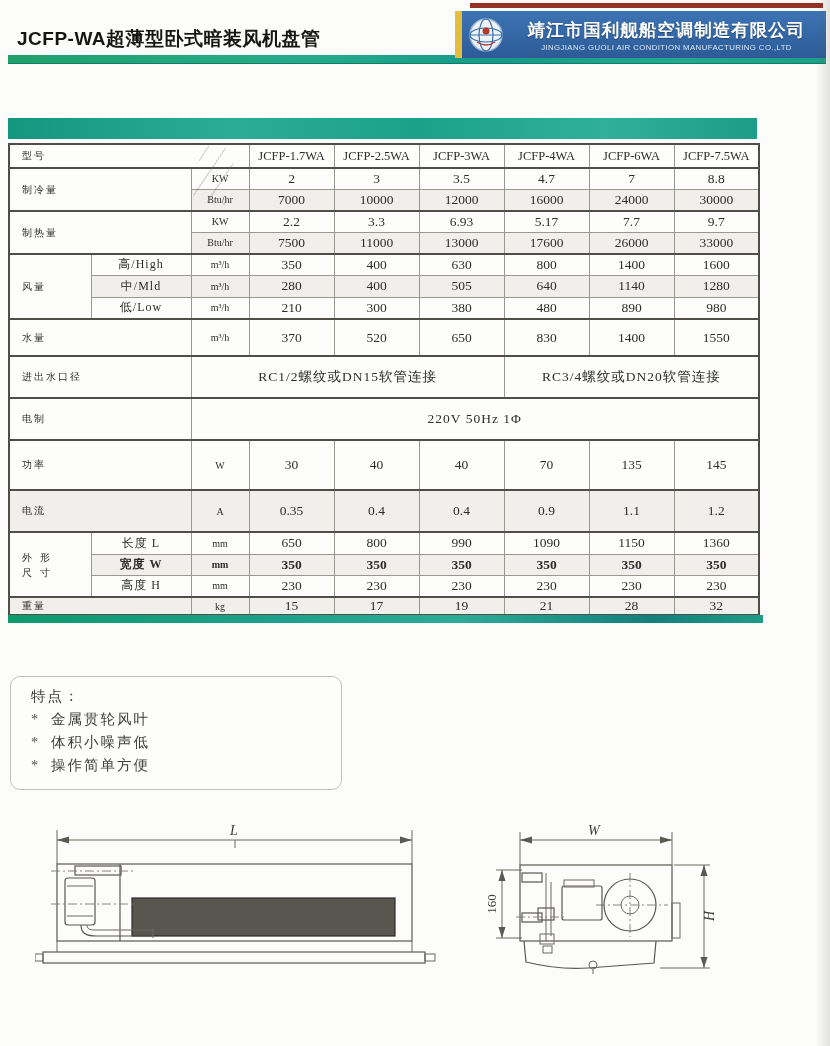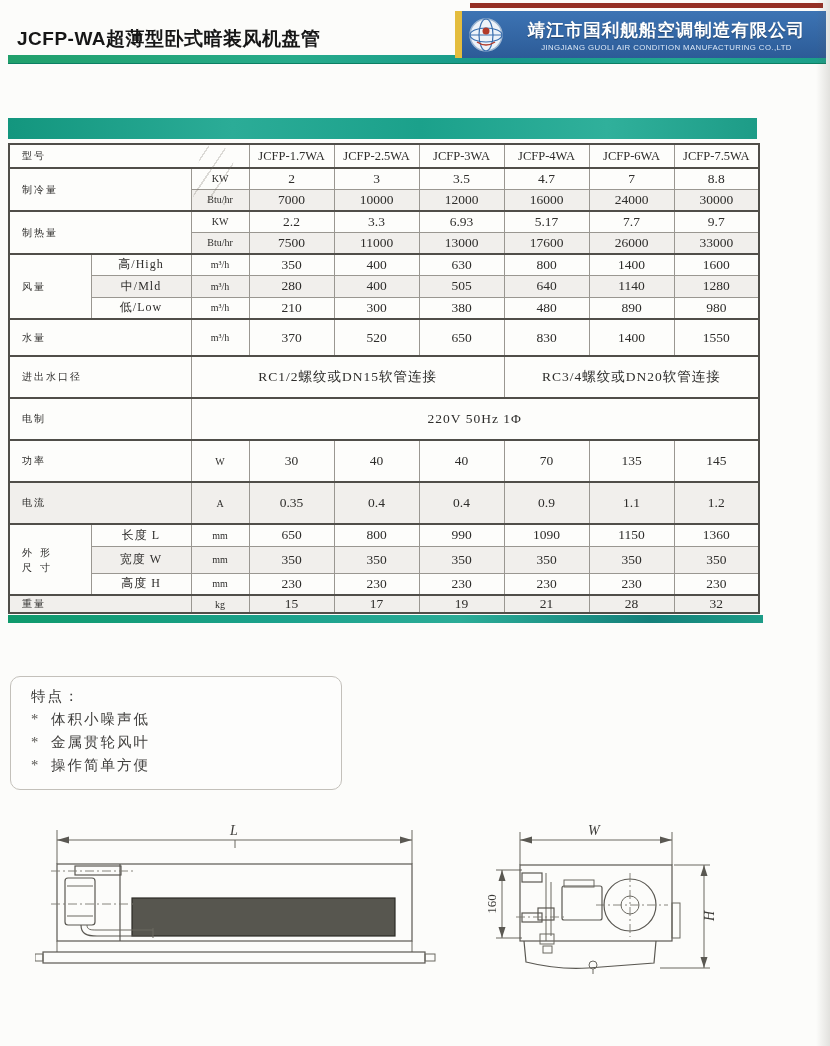--- a/index.html
+++ b/index.html
@@ -194,21 +194,21 @@
         </tr>
         <tr class="sec" data-name="table-row" style="height: 42px;">
           <td colspan="2" class="lbl" data-name="cell-lbl">进出水口径</td>
           <td colspan="4" class="merge" data-name="cell-merge">RC1/2螺纹或DN15软管连接</td>
           <td colspan="3" class="merge" data-name="cell-merge">RC3/4螺纹或DN20软管连接</td>
         </tr>
         <tr class="sec" data-name="table-row" style="height: 42px;">
           <td colspan="2" class="lbl" data-name="cell-lbl">电制</td>
           <td colspan="7" class="merge" data-name="cell-merge">220V 50Hz 1Φ</td>
         </tr>
-        <tr class="sec" data-name="table-row" style="height: 42px;">
+        <tr class="sec" data-name="table-row" style="height: 50px;">
           <td colspan="2" class="lbl" data-name="cell-lbl">功率</td>
           <td class="unit" data-name="cell-unit">W</td>
           <td class="val" data-name="cell-val">30</td>
           <td class="val" data-name="cell-val">40</td>
           <td class="val" data-name="cell-val">40</td>
           <td class="val" data-name="cell-val">70</td>
           <td class="val" data-name="cell-val">135</td>
           <td class="val" data-name="cell-val">145</td>
         </tr>
         <tr class="sec tint" data-name="table-row" style="height: 42px;">
@@ -226,21 +226,21 @@
 尺寸</td>
           <td class="sub" data-name="cell-sub">长度 L</td>
           <td class="unit" data-name="cell-unit">mm</td>
           <td class="val" data-name="cell-val">650</td>
           <td class="val" data-name="cell-val">800</td>
           <td class="val" data-name="cell-val">990</td>
           <td class="val" data-name="cell-val">1090</td>
           <td class="val" data-name="cell-val">1150</td>
           <td class="val" data-name="cell-val">1360</td>
         </tr>
-        <tr class="tint" data-name="table-row" style="height: 27px;">
+        <tr class="tint" data-name="table-row" style="height: 21px; font-weight: bold;">
           <td class="sub" data-name="cell-sub">宽度 W</td>
           <td class="unit" data-name="cell-unit">mm</td>
           <td class="val" data-name="cell-val">350</td>
           <td class="val" data-name="cell-val">350</td>
           <td class="val" data-name="cell-val">350</td>
           <td class="val" data-name="cell-val">350</td>
           <td class="val" data-name="cell-val">350</td>
           <td class="val" data-name="cell-val">350</td>
         </tr>
         <tr data-name="table-row" style="height: 22px;">
@@ -265,22 +265,22 @@
         </tr>
       </tbody>
   </table>
   <div class="scribble" data-name="handwritten-mark"></div>
 
   <div class="teal-bar bottom" data-name="table-bottom-bar"></div>
 
   <div class="features" data-name="features-box">
     <div class="f-title" data-name="features-title">特点：</div>
     <div class="f-items" data-name="features-list">
+        <div class="f-item" data-name="feature-item"><span class="bullet" data-name="bullet-icon">*</span><span data-name="feature-text">金属贯轮风叶</span></div>
         <div class="f-item" data-name="feature-item"><span class="bullet" data-name="bullet-icon">*</span><span data-name="feature-text">体积小噪声低</span></div>
-        <div class="f-item" data-name="feature-item"><span class="bullet" data-name="bullet-icon">*</span><span data-name="feature-text">金属贯轮风叶</span></div>
         <div class="f-item" data-name="feature-item"><span class="bullet" data-name="bullet-icon">*</span><span data-name="feature-text">操作简单方便</span></div>
       </div>
   </div>
 
   <svg class="draw left" width="420" height="165" viewBox="0 0 420 165" data-name="side-view-drawing">
     <g data-name="length-dimension">
       <line class="thin" x1="22" y1="14" x2="22" y2="48"></line>
       <line class="thin" x1="377" y1="14" x2="377" y2="48"></line>
       <line class="thin" x1="22" y1="24" x2="377" y2="24"></line>
       <polygon class="arrow" points="22,24 34,20.5 34,27.5"></polygon>

